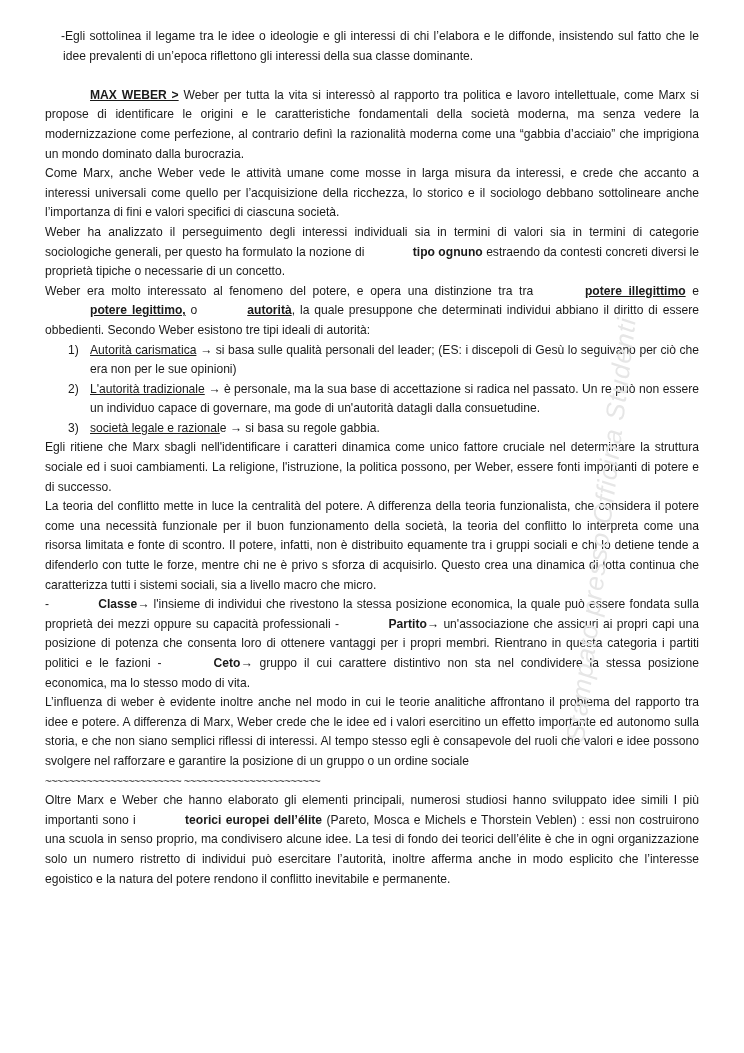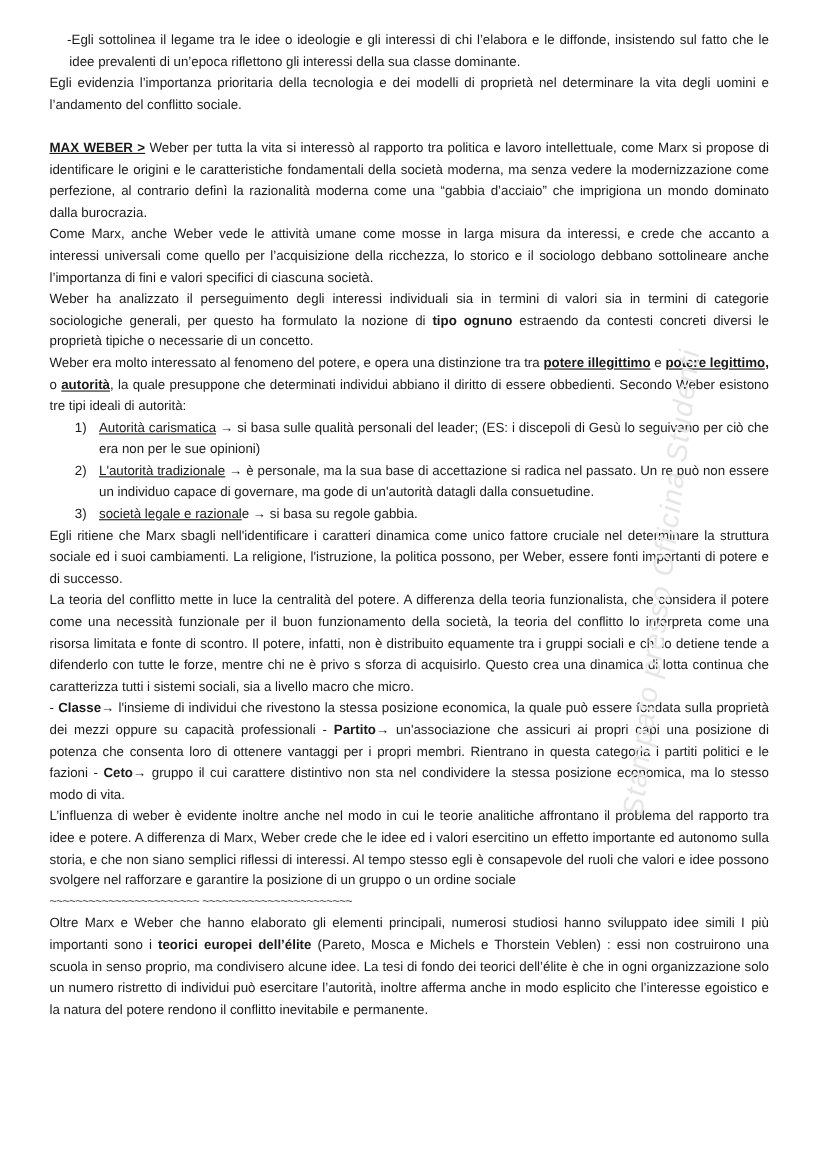--- a/index.html
+++ b/index.html
@@ -8,41 +8,40 @@
     font-family: "Liberation Sans", "DejaVu Sans", sans-serif;
     color: #1a1a1a;
   }
   .page {
     position: absolute; left: 45px; top: 27px; width: 654px;
     font-size: 12.1px; line-height: 19.6px;
   }
   p { margin: 0; text-align: justify; }
   .indent { padding-left: 18px; text-indent: -2px; }
   .spacer { height: 19.6px; }
-  b { font-weight: bold; }
+  b { font-weight: bold; margin-left: 45px; }
   .ul { text-decoration: underline; }
   ol.types { margin: 0; padding: 0; list-style: none; }
   ol.types li { position: relative; padding-left: 45px; text-align: justify; }
   ol.types li .num { position: absolute; left: 23px; top: 0; }
   .tilde { letter-spacing: -0.5px; font-size: 11px; line-height: 19.6px; color: #222; }
   .watermark {
     position: absolute; left: 560px; top: 740px; width: 480px;
     transform: rotate(-83deg); transform-origin: left top;
     font-family: "Liberation Sans", sans-serif; font-style: italic;
     font-size: 26px; color: #e6e6e6; white-space: nowrap; letter-spacing: 1px;
     pointer-events: none;
   }
 </style>
 </head>
 <body>
 
 <div class="page">
 
   <p class="indent"><span>-</span><span>Egli sottolinea il legame tra le idee o ideologie e gli interessi di chi l’elabora e le diffonde, insistendo sul fatto che le idee prevalenti di un’epoca riflettono gli interessi della sua classe dominante.</span></p>
-  <p>Egli evidenzia l’importanza prioritaria della tecnologia e dei modelli di proprietà nel determinare la vita degli uomini e l’andamento del conflitto sociale.</p>
 
   <div class="spacer"></div>
 
   <p><b class="ul">MAX WEBER &gt;</b><span> Weber per tutta la vita si interessò al rapporto tra politica e lavoro intellettuale, come Marx si propose di identificare le origini e le caratteristiche fondamentali della società moderna, ma senza vedere la modernizzazione come perfezione, al contrario definì la razionalità moderna come una “gabbia d’acciaio” che imprigiona un mondo dominato dalla burocrazia.</span></p>
   <p>Come Marx, anche Weber vede le attività umane come mosse in larga misura da interessi, e crede che accanto a interessi universali come quello per l’acquisizione della ricchezza, lo storico e il sociologo debbano sottolineare anche l’importanza di fini e valori specifici di ciascuna società.</p>
   <p><span>Weber ha analizzato il perseguimento degli interessi individuali sia in termini di valori sia in termini di categorie sociologiche generali, per questo ha formulato la nozione di </span><b>tipo ognuno</b><span> estraendo da contesti concreti diversi le proprietà tipiche o necessarie di un concetto.</span></p>
   <p><span>Weber era molto interessato al fenomeno del potere, e opera una distinzione tra tra </span><b class="ul">potere illegittimo</b><span> e </span><b class="ul">potere legittimo,</b><span> o </span><b class="ul">autorità</b><span>, la quale presuppone che determinati individui abbiano il diritto di essere obbedienti. Secondo Weber esistono tre tipi ideali di autorità:</span></p>
 
   <ol class="types">
     <li><span class="num">1)</span><span class="ul">Autorità carismatica</span><span> → si basa sulle qualità personali del leader; (ES: i discepoli di Gesù lo seguivano per ciò che era non per le sue opinioni)</span></li>

